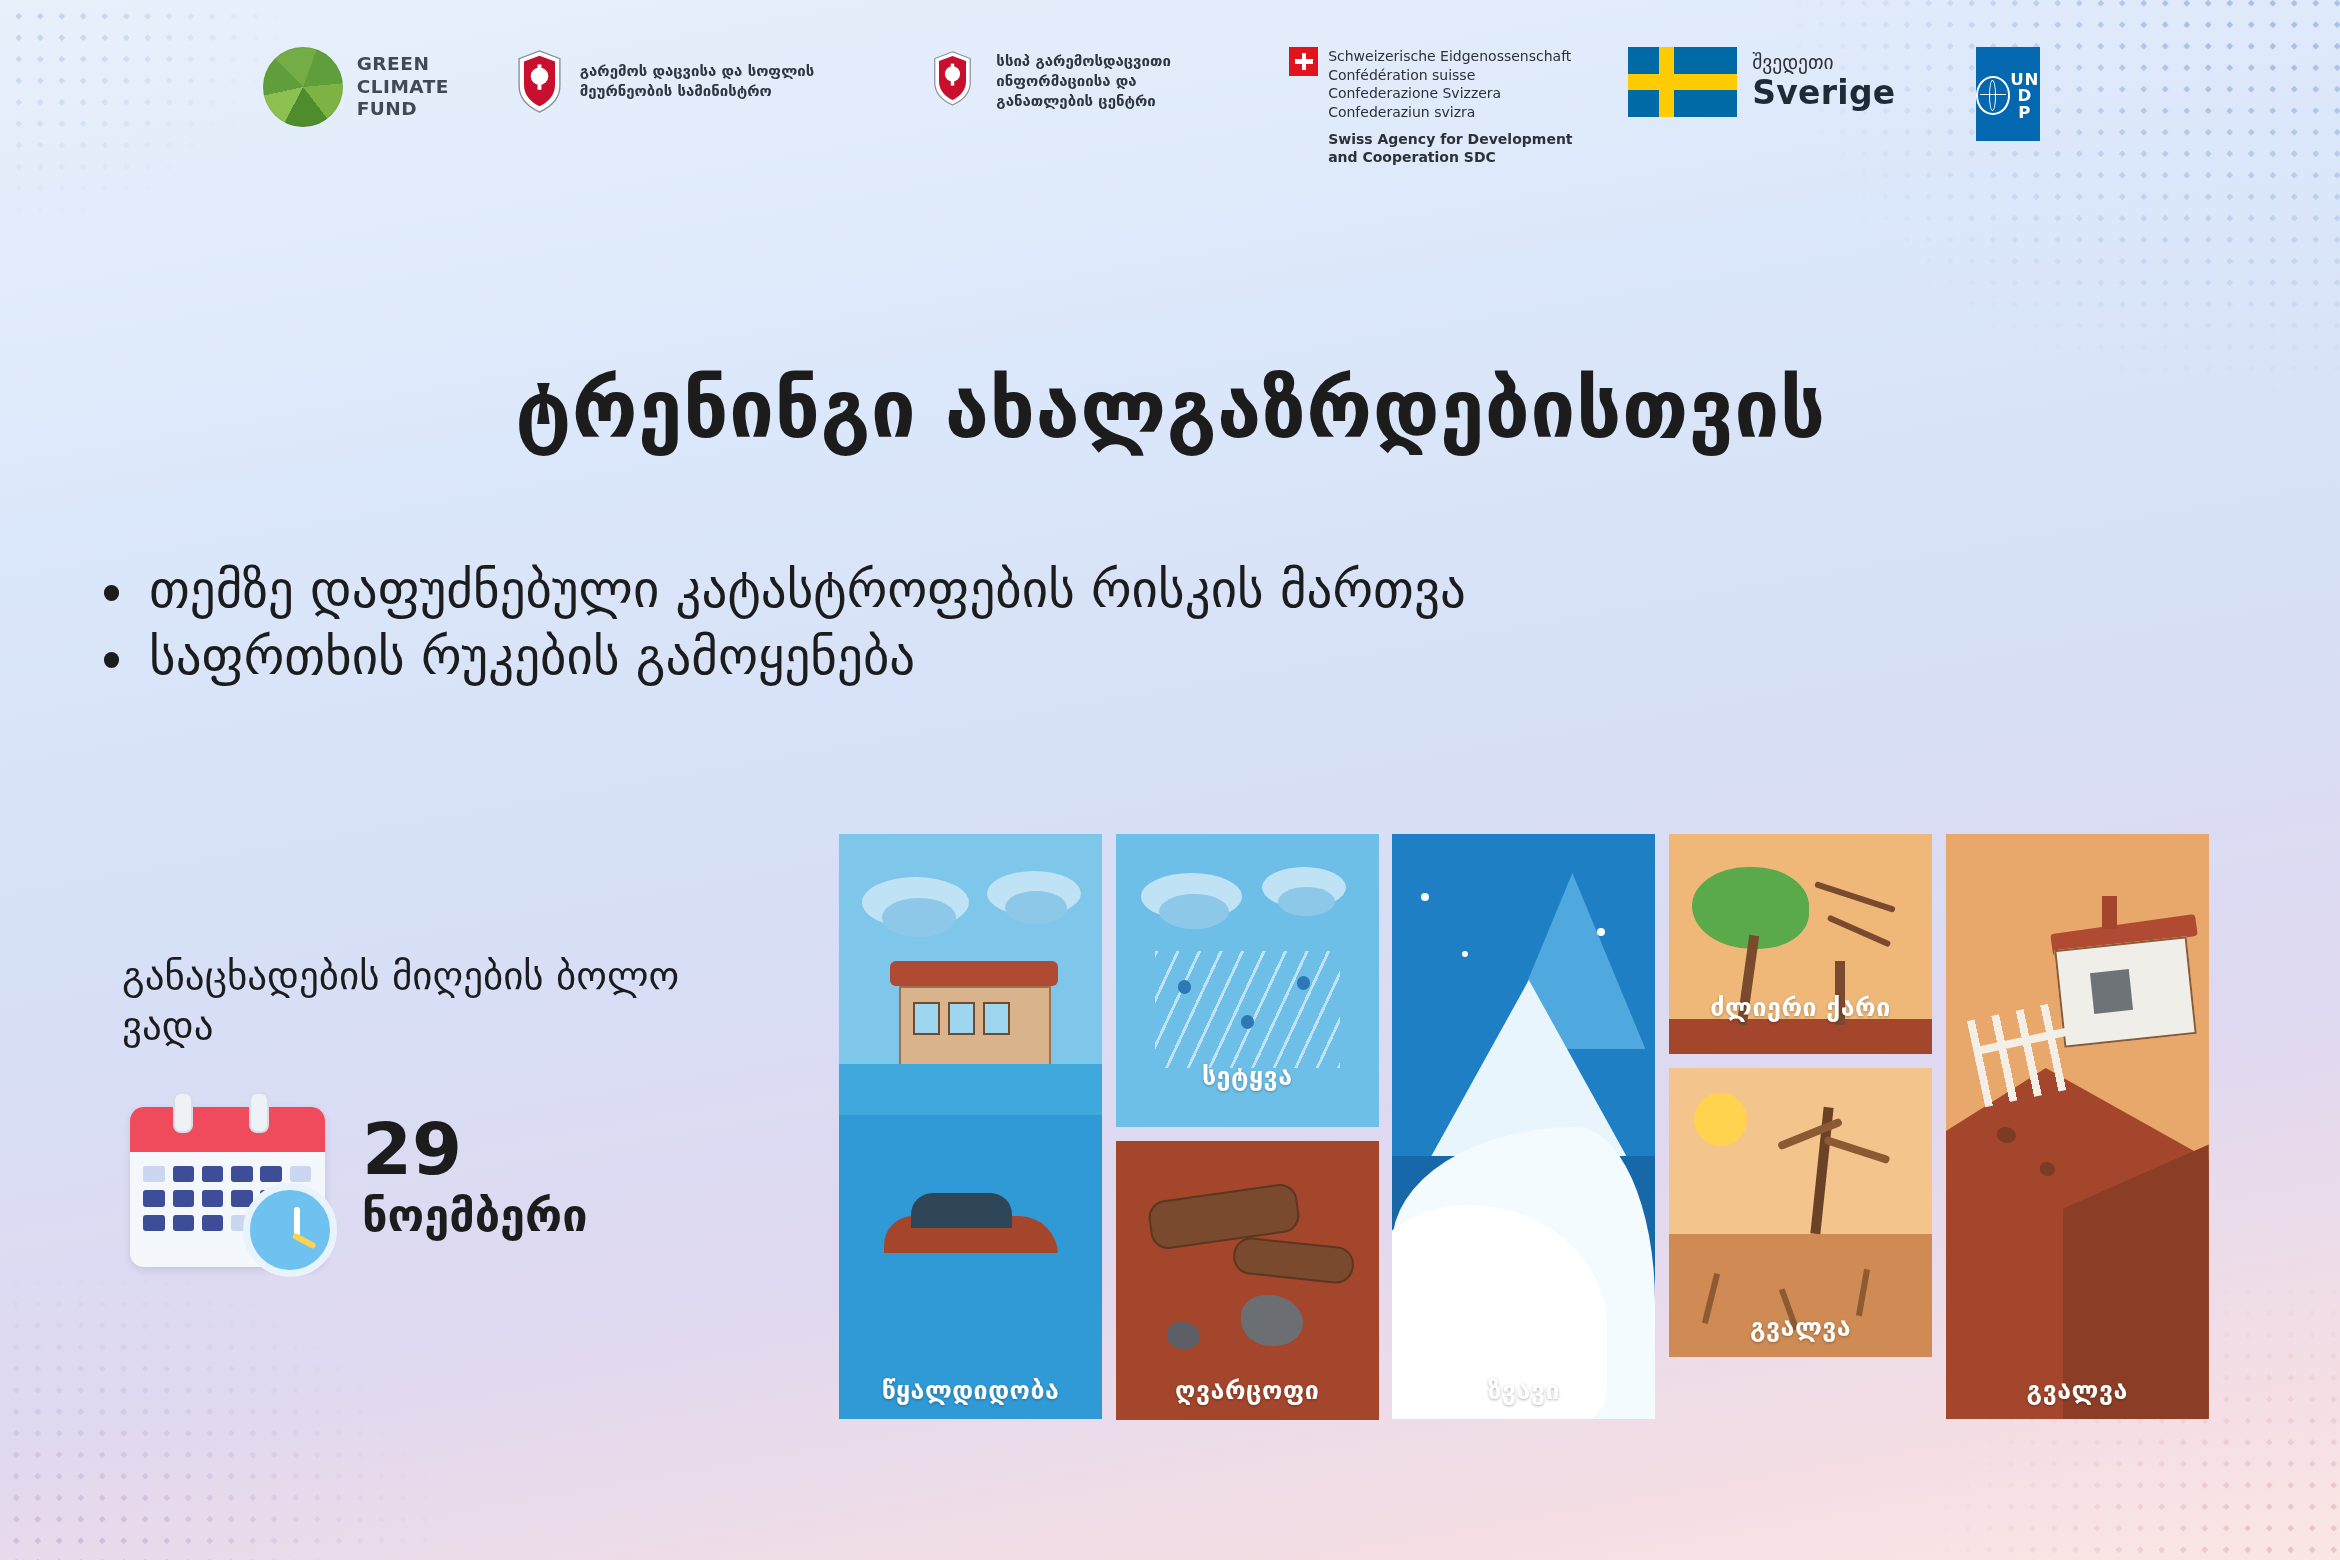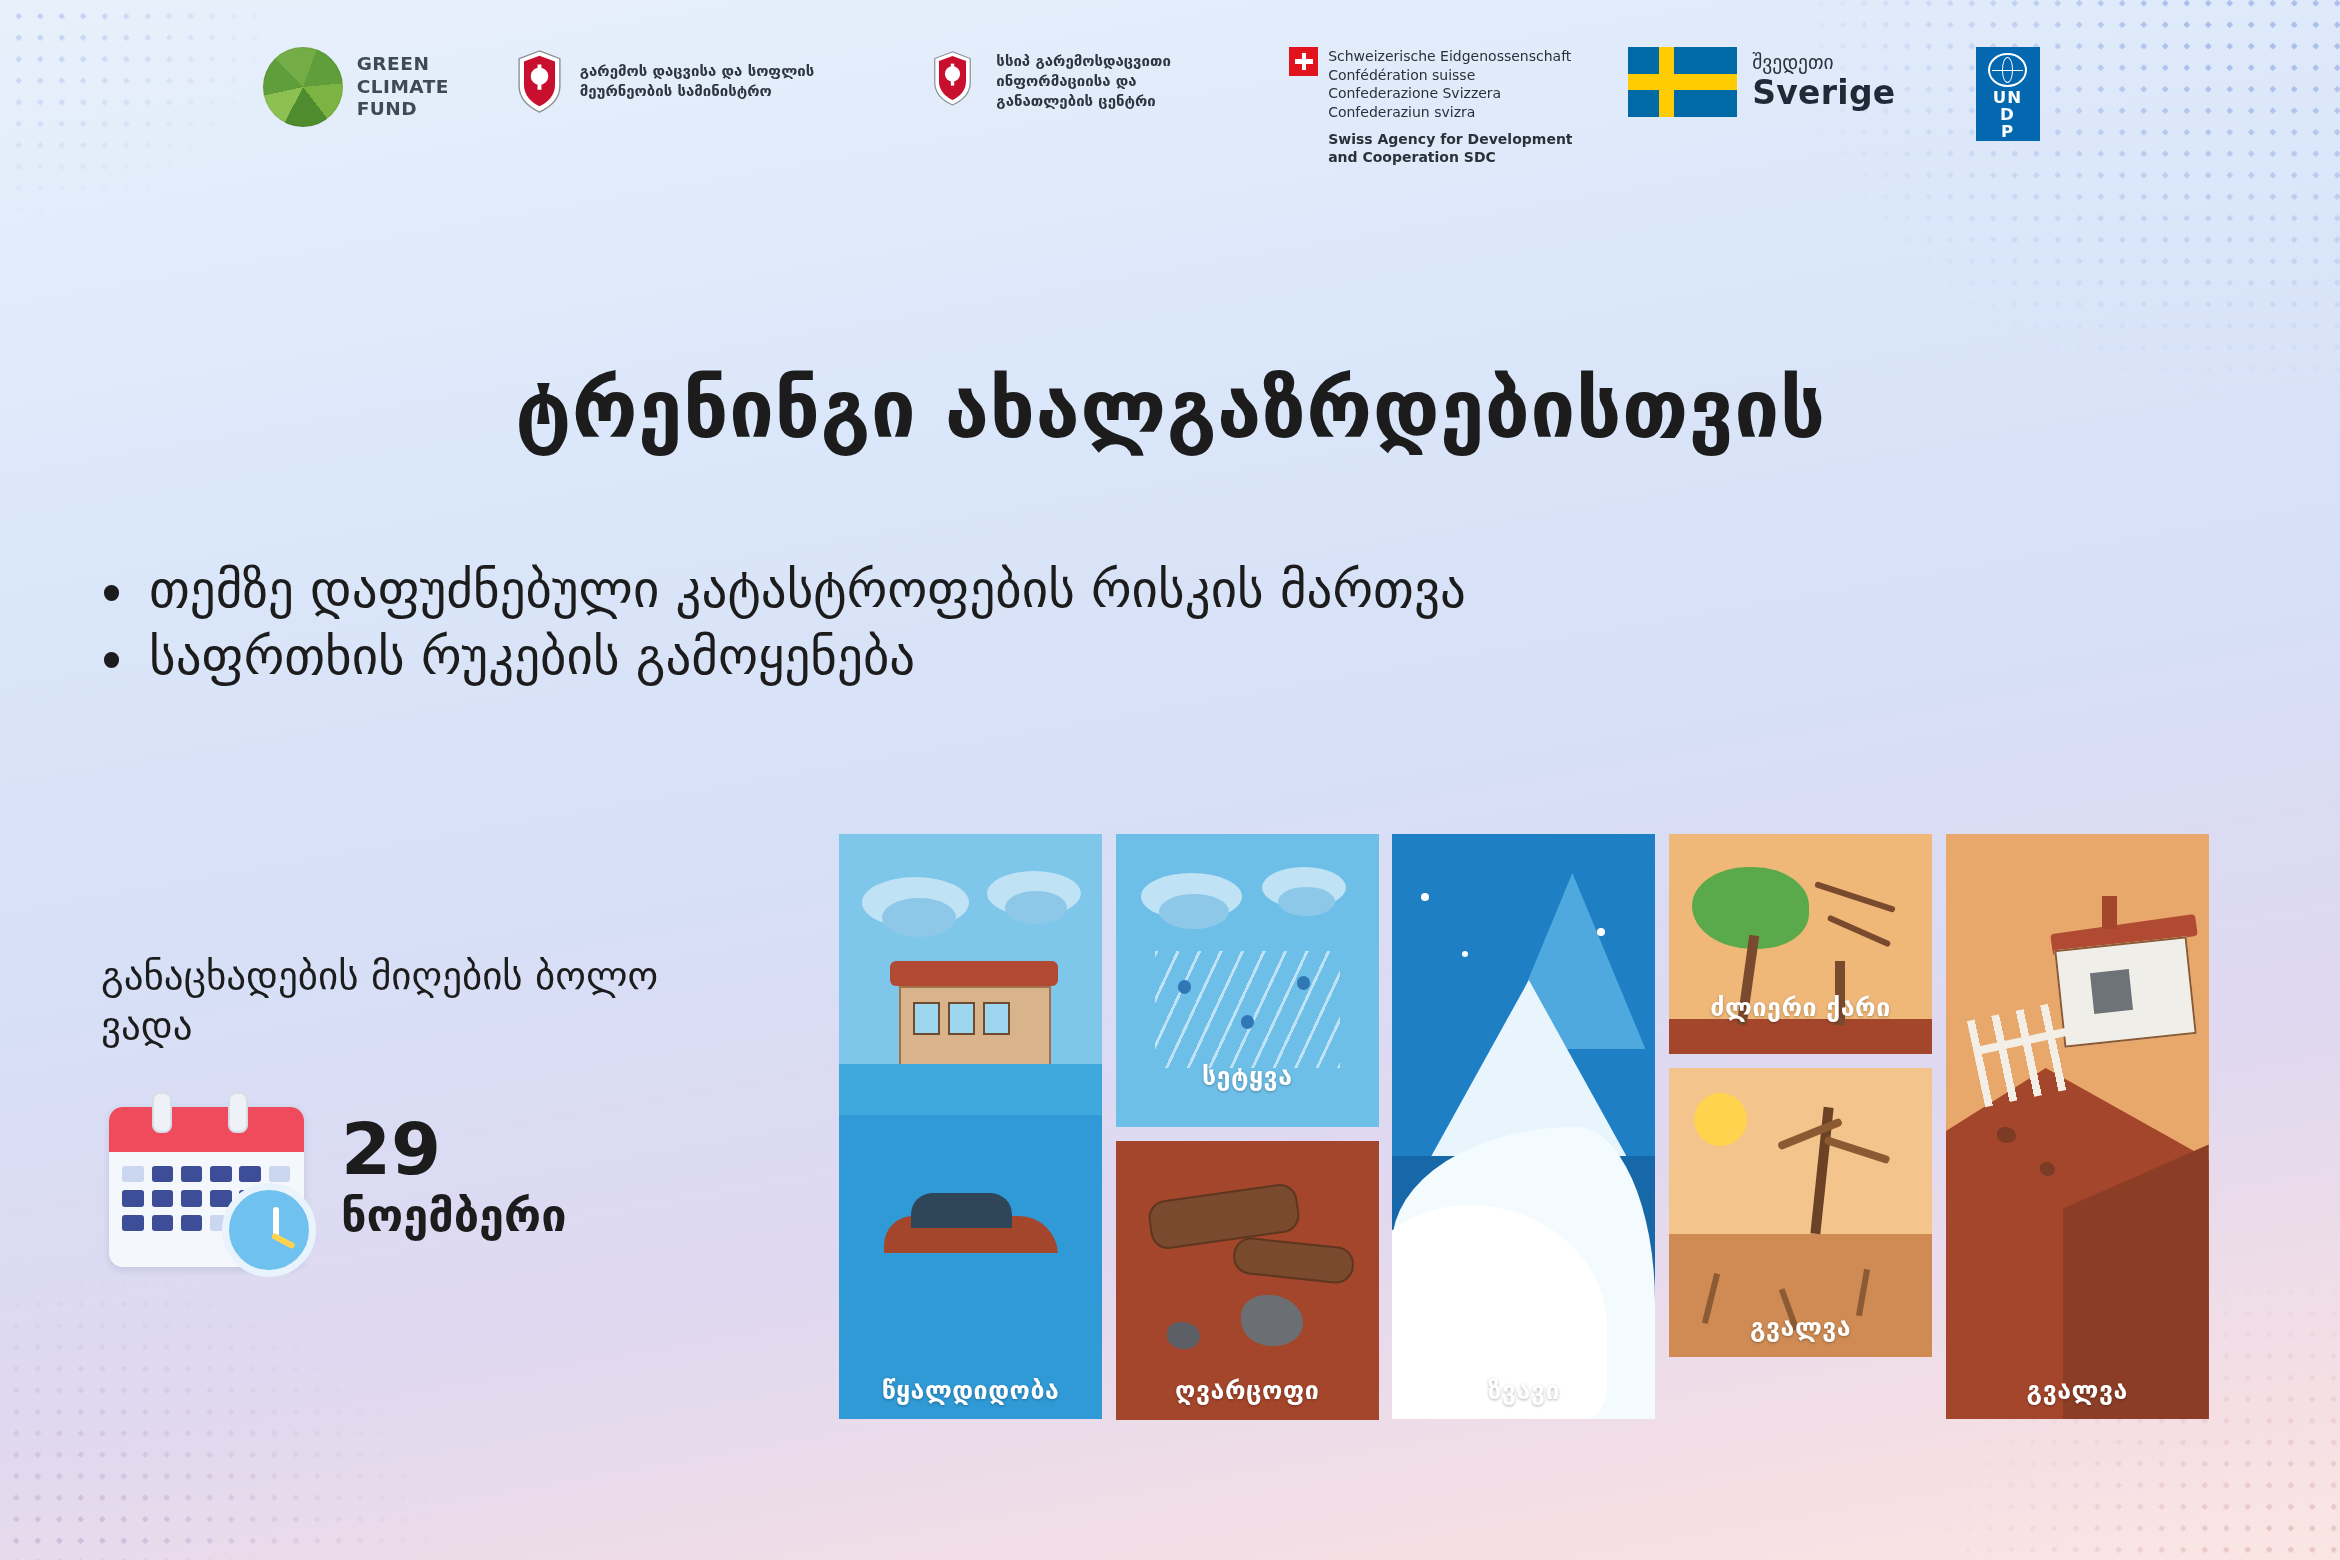--- a/index.html
+++ b/index.html
@@ -53,37 +53,37 @@
   .swisscross:before,.swisscross:after{content:"";position:absolute;background:#fff;}
   .swisscross:before{left:12.2px;top:5.9px;width:4.9px;height:17.6px;}
   .swisscross:after{top:12.2px;left:5.9px;height:4.9px;width:17.6px;}
   .swiss-wrap{display:flex;align-items:flex-start;}
   .sweden{gap:15.6px;margin-right:80px;}
   .sw-flag{width:109px;height:70px;background:#006aa7;position:relative;}
   .sw-flag:before{content:"";position:absolute;left:31px;top:0;width:15.6px;height:100%;background:#fecc00;}
   .sw-flag:after{content:"";position:absolute;top:27px;left:0;width:100%;height:15.6px;background:#fecc00;}
   .sw-text .l1{font-size:19.5px;color:#2b3138;line-height:1.1;}
   .sw-text .l2{font-size:33px;font-weight:700;color:#1f2a36;line-height:1.15;letter-spacing:0.3px;}
-  .undp{width:64px;height:94px;background:#0468b1;color:#fff;display:flex;flex-direction:column;
+  .undp{width:64px;height:94px;background:#0468b1;color:#fff;display:flex;flex-direction:row;
     align-items:center;justify-content:flex-start;padding-top:5.9px;box-sizing:border-box;}
   .undp .globe{width:35px;height:35px;border-radius:50%;border:2px solid #fff;position:relative;margin-bottom:2.9px;}
   .undp .globe:before{content:"";position:absolute;inset:2px 11.7px;border:1.5px solid #fff;border-radius:50%;}
   .undp .globe:after{content:"";position:absolute;left:2px;right:2px;top:15.6px;border-top:1.5px solid #fff;}
   .undp .letters{font-size:16.6px;font-weight:700;line-height:1.02;text-align:center;letter-spacing:1px;}
 
   
   .title{position:absolute;top:363px;left:0;width:100%;text-align:center;
     font-size:80px;font-weight:700;color:#1c1c1c;letter-spacing:0.5px;}
   .bullets{position:absolute;top:556px;left:94px;}
   .bullets li{font-size:51px;color:#1c1c1c;line-height:1.32;list-style:none;position:relative;padding-left:55px;}
   .bullets li:before{content:"";position:absolute;left:9.8px;top:29px;width:15.6px;height:15.6px;border-radius:50%;background:#1c1c1c;}
   .bullets ul{margin:0;padding:0;}
 
   
-  .deadline{position:absolute;left:101px;top:951px;width:663px;}
+  .deadline{position:absolute;left:122px;top:951px;width:663px;}
   .deadline-label{font-size:39px;color:#1c1c1c;line-height:1.28;max-width:624px;}
   .deadline-row{display:flex;align-items:center;gap:27px;margin-top:33px;}
   .cal{width:213px;height:187px;position:relative;}
   .cal-body{position:absolute;left:7.8px;top:23.4px;width:195px;height:160px;background:#f4f7fb;border-radius:13.7px;
     box-shadow:0 2.9px 7.8px rgba(40,60,90,.13);overflow:hidden;}
   .cal-top{height:45px;background:#ef4b5c;}
   .cal-grid{display:grid;grid-template-columns:repeat(6,1fr);gap:7.8px;padding:13.7px 13.7px;}
   .cal-grid i{display:block;height:16.6px;background:#2c3e8f;border-radius:2.9px;opacity:.92;}
   .cal-grid i.lite{background:#c7d3ef;}
   .ring{position:absolute;top:7.8px;width:15.6px;height:37px;background:#eef2f7;border-radius:7.8px;border:2px solid #d6dde7;}

